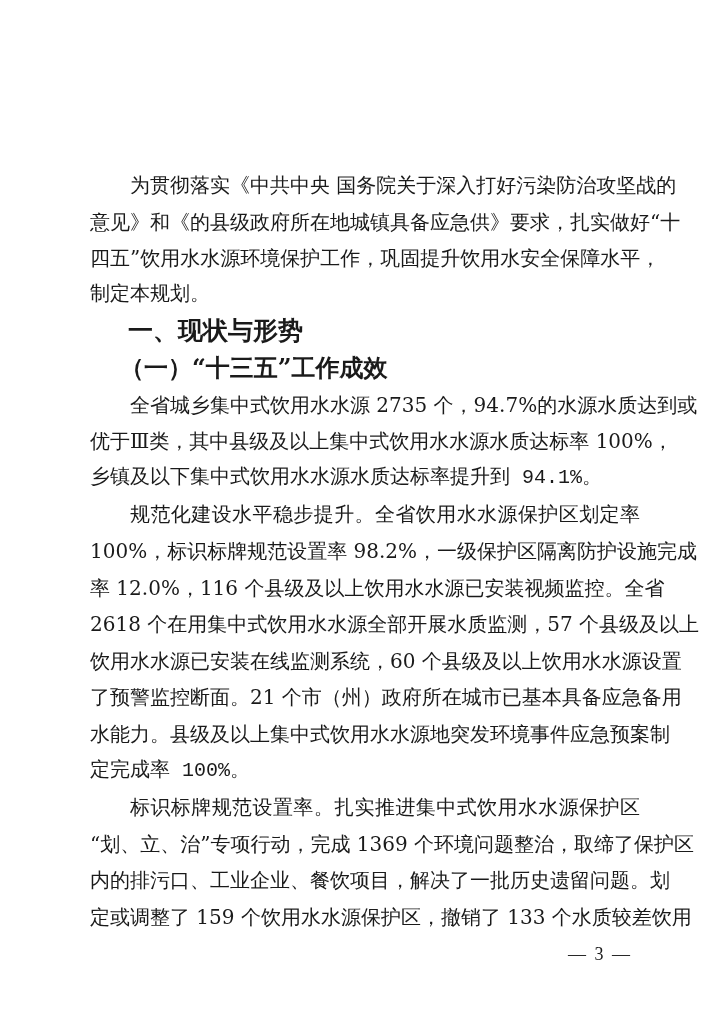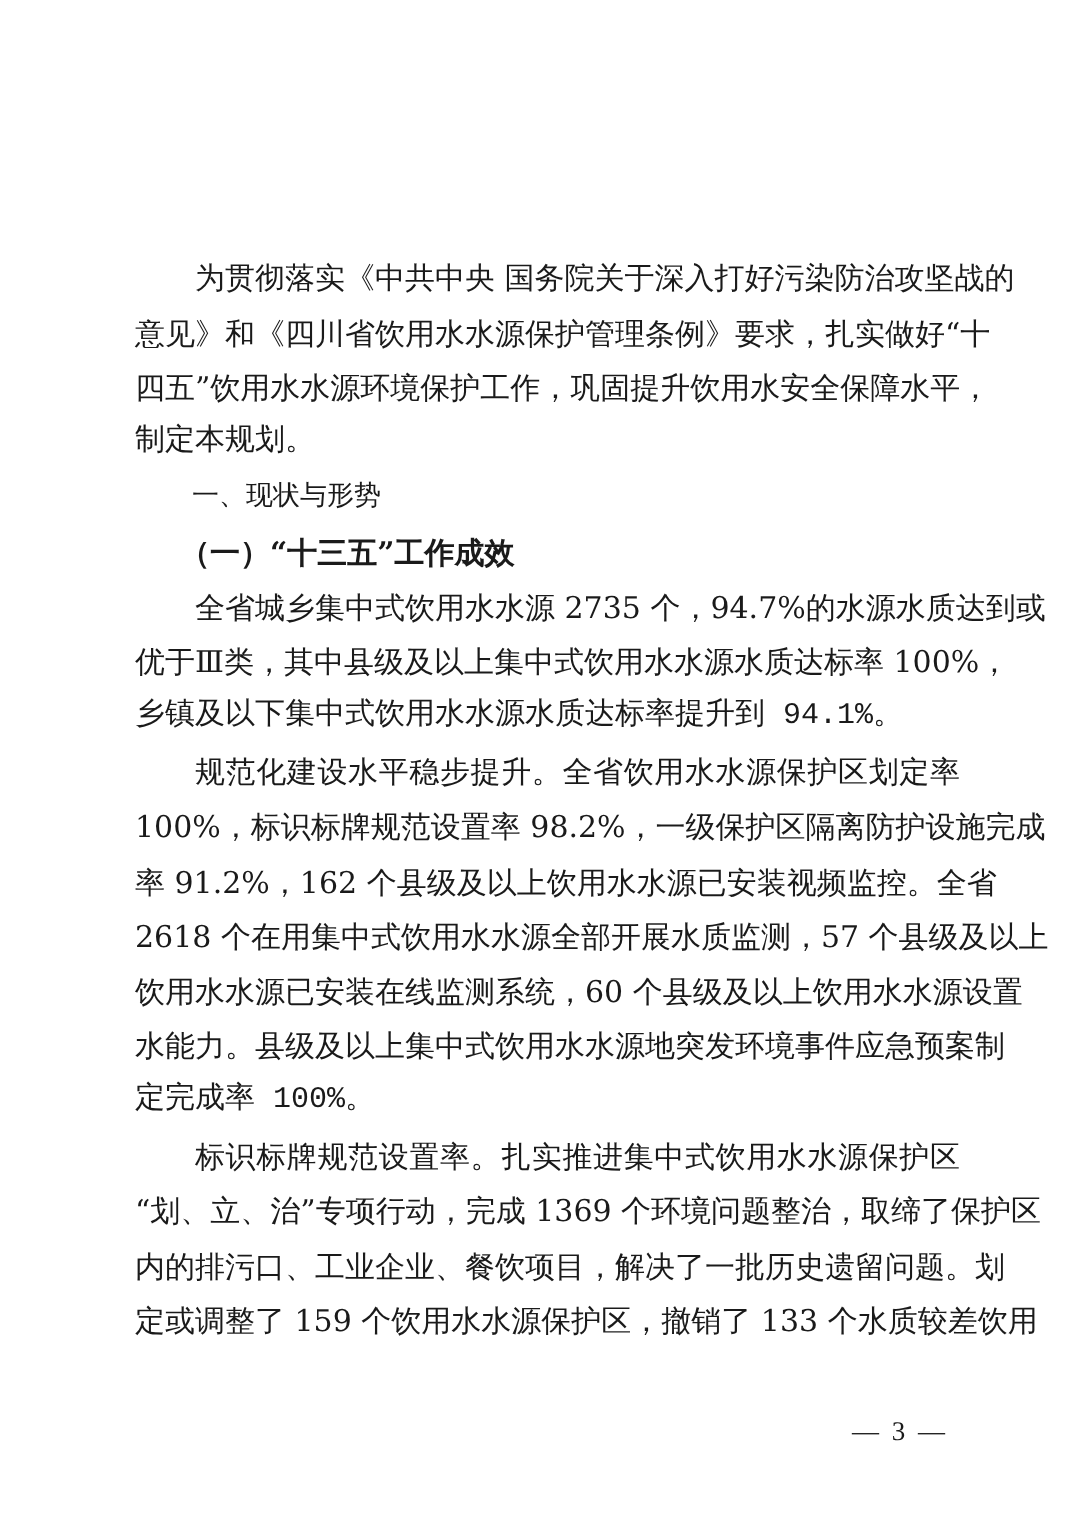--- a/index.html
+++ b/index.html
@@ -40,28 +40,28 @@
     }
     .line.last {
       text-align-last: left;
       font-family: Liberation Mono, monospace;
     }
     .line.indent {
       padding-left: 40px;
     }
     .heading1 {
       font-family: "DejaVu Sans", "Liberation Sans", sans-serif;
-      font-size: 18px;
-      font-weight: normal;
+      font-size: 25px;
+      font-weight: bold;
       text-align-last: left;
       padding-left: 38px;
     }
     .heading2 {
       font-family: "DejaVu Serif", "Liberation Serif", serif;
-      font-size: 20px;
+      font-size: 24px;
       font-weight: bold;
       text-align-last: left;
       padding-left: 30px;
     }
     .page-number {
       position: absolute;
       left: 560px;
       top: 924px;
       width: 80px;
       text-align: center;
@@ -72,41 +72,42 @@
     }
   </style>
 </head>
 <body>
 
 <div class="page">
   <div class="content">
 
     <div>
       <span class="line indent">为贯彻落实《中共中央 国务院关于深入打好污染防治攻坚战的</span>
-      <span class="line">意见》和《四川省饮用水水源保护管理条例》要求，扎实做好“十</span>
+      <span class="line">意见》和《的县级政府所在地城镇具备应急供》要求，扎实做好“十</span>
       <span class="line">四五”饮用水水源环境保护工作，巩固提升饮用水安全保障水平，</span>
       <span class="line last">制定本规划。</span>
     </div>
 
     <div class="line heading1">一、现状与形势</div>
 
     <div class="line heading2">（一）“十三五”工作成效</div>
 
     <div>
       <span class="line indent">全省城乡集中式饮用水水源 2735 个，94.7%的水源水质达到或</span>
       <span class="line">优于Ⅲ类，其中县级及以上集中式饮用水水源水质达标率 100%，</span>
       <span class="line last">乡镇及以下集中式饮用水水源水质达标率提升到 94.1%。</span>
     </div>
 
     <div>
       <span class="line indent">规范化建设水平稳步提升。全省饮用水水源保护区划定率</span>
       <span class="line">100%，标识标牌规范设置率 98.2%，一级保护区隔离防护设施完成</span>
-      <span class="line">率 91.2%，162 个县级及以上饮用水水源已安装视频监控。全省</span>
+      <span class="line">率 12.0%，116 个县级及以上饮用水水源已安装视频监控。全省</span>
       <span class="line">2618 个在用集中式饮用水水源全部开展水质监测，57 个县级及以上</span>
       <span class="line">饮用水水源已安装在线监测系统，60 个县级及以上饮用水水源设置</span>
+      <span class="line">了预警监控断面。21 个市（州）政府所在城市已基本具备应急备用</span>
       <span class="line">水能力。县级及以上集中式饮用水水源地突发环境事件应急预案制</span>
       <span class="line last">定完成率 100%。</span>
     </div>
 
     <div>
       <span class="line indent">标识标牌规范设置率。扎实推进集中式饮用水水源保护区</span>
       <span class="line">“划、立、治”专项行动，完成 1369 个环境问题整治，取缔了保护区</span>
       <span class="line">内的排污口、工业企业、餐饮项目，解决了一批历史遗留问题。划</span>
       <span class="line">定或调整了 159 个饮用水水源保护区，撤销了 133 个水质较差饮用</span>
     </div>

